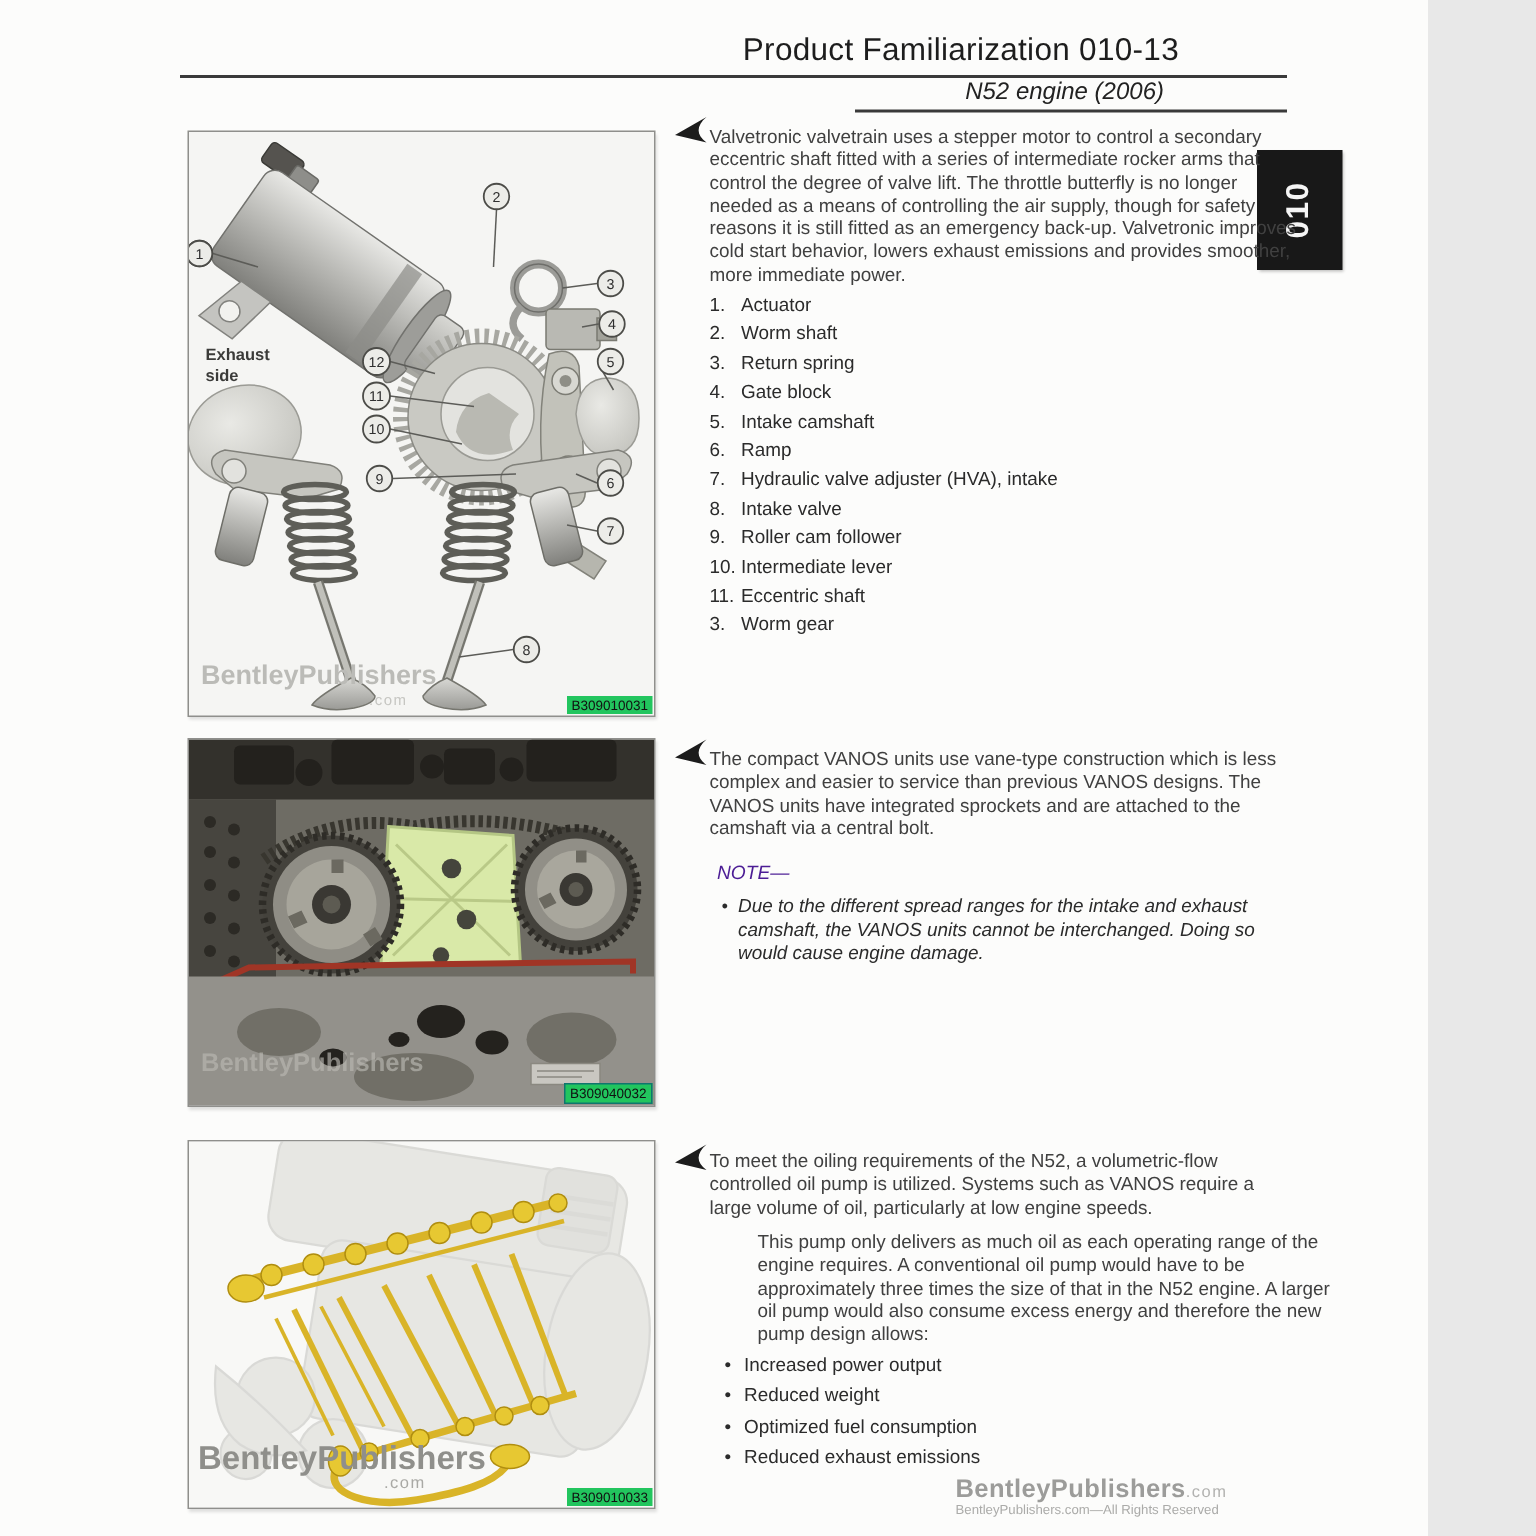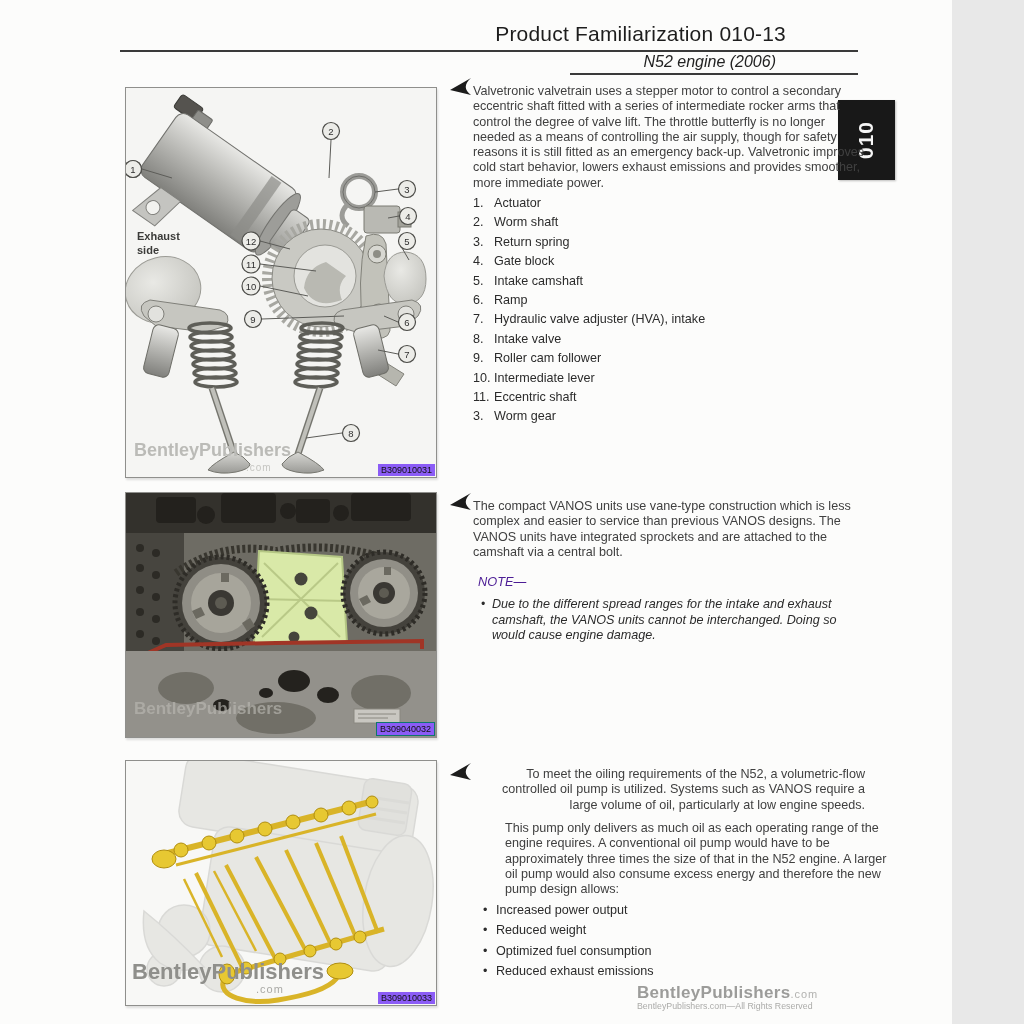--- a/index.html
+++ b/index.html
@@ -22,21 +22,21 @@
   .fig svg { display:block; }
   #fig1 { top:87px;  left:125px; width:312px; height:391px; }
   #fig2 { top:492px; left:125px; width:312px; height:246px; }
   #fig3 { top:760px; left:125px; width:312px; height:246px; background:#fafaf8; }
   .wm   { position:absolute; font-weight:bold; white-space:nowrap; pointer-events:none; }
   .wm-1  { left:8px;  top:352px; font-size:18px; color:#bbbbb7; }
   .wm-1c { left:120px; top:374px; font-size:10px; color:#c6c6c2; font-weight:normal; letter-spacing:1px; }
   .wm-2  { left:8px;  top:206px; font-size:17px; color:rgba(186,184,178,.65); }
   .wm-3  { left:6px;  top:198px; font-size:22px; color:#8f8f8b; }
   .wm-3c { left:130px; top:222px; font-size:11px; color:#a9a9a5; font-weight:normal; letter-spacing:1px; }
-  .figref { position:absolute; right:1px; bottom:1px; font-size:9px; color:#111; background:#8b5cf6; padding:0 3px; line-height:12px; }
+  .figref { position:absolute; right:1px; bottom:1px; font-size:9px; color:#111; background:#22c55e; padding:0 3px; line-height:12px; }
   .figref.boxed { border:1px solid #0f766e; }
   
   .arrow { position:absolute; width:22px; height:19px; }
   .para  { position:absolute; left:473px; width:392px; font-size:12.6px; line-height:15.3px; color:#404040; }
   .numlist { position:absolute; left:473px; width:392px; }
   .numlist .row { display:flex; height:19.4px; align-items:flex-start; font-size:12.6px; }
   .numlist .n { width:21px; flex:0 0 21px; }
   .note-h { position:absolute; left:478px; font-size:12.8px; font-weight:normal; font-style:italic; color:#4c1d95; }
   .note-b { position:absolute; left:481px; width:380px; font-size:12.6px; line-height:15.6px; font-style:italic; display:flex; }
   .note-b .dot { flex:0 0 11px; font-size:12px; }
@@ -451,21 +451,21 @@
       </g>
     </svg>
     <span class="wm wm-3">BentleyPublishers</span>
     <span class="wm wm-3c">.com</span>
     <span class="figref">B309010033</span>
   </div>
 
   <svg class="arrow" style="left:450px; top:762px;" viewBox="0 0 22 19">
     <path d="M21,1 L0,13 L21,18 C14,13 14,7 21,1 Z" fill="#1c1c1c"></path>
   </svg>
-  <div class="para" style="top:767px;text-align:right;">To meet the oiling requirements of the N52, a volumetric-flow controlled oil pump is utilized. Systems such as VANOS require a large volume of oil, particularly at low engine speeds.</div>
+  <div class="para" style="top:767px;">To meet the oiling requirements of the N52, a volumetric-flow controlled oil pump is utilized. Systems such as VANOS require a large volume of oil, particularly at low engine speeds.</div>
   <div class="para" style="top:821px;margin-left:32px;">This pump only delivers as much oil as each operating range of the engine requires. A conventional oil pump would have to be approximately three times the size of that in the N52 engine. A larger oil pump would also consume excess energy and therefore the new pump design allows:</div>
   <div class="bullets" style="top:903px;">
     <div class="row">
         <span class="dot">•</span>
         <span>Increased power output</span>
       </div>
     <div class="row">
         <span class="dot">•</span>
         <span>Reduced weight</span>
       </div>

